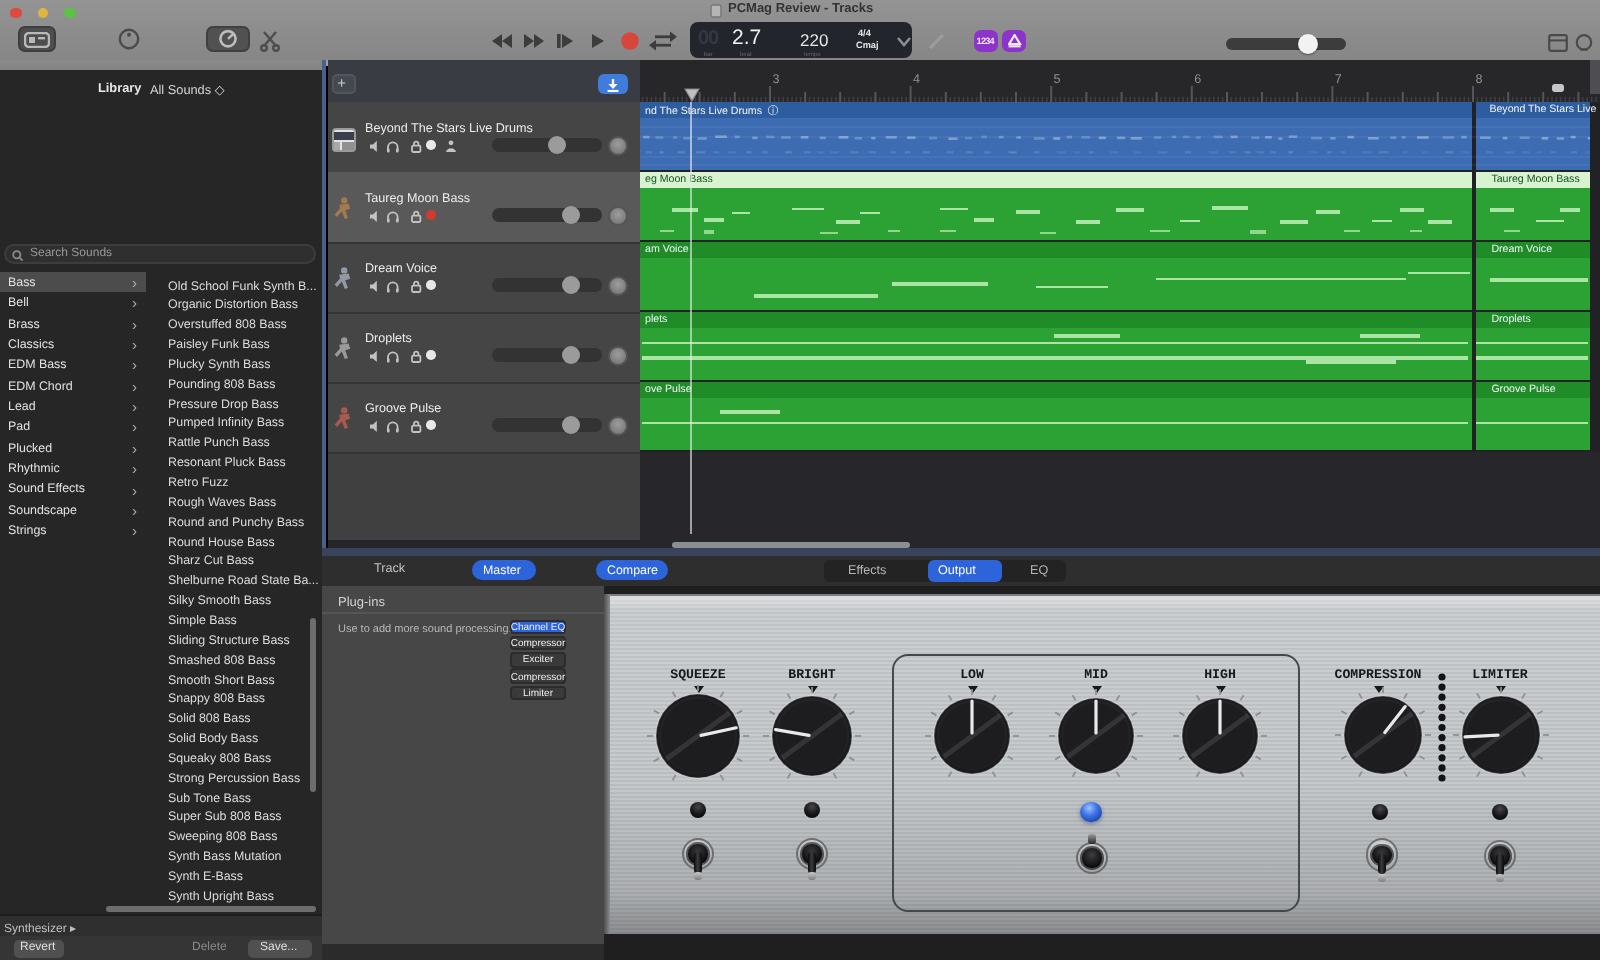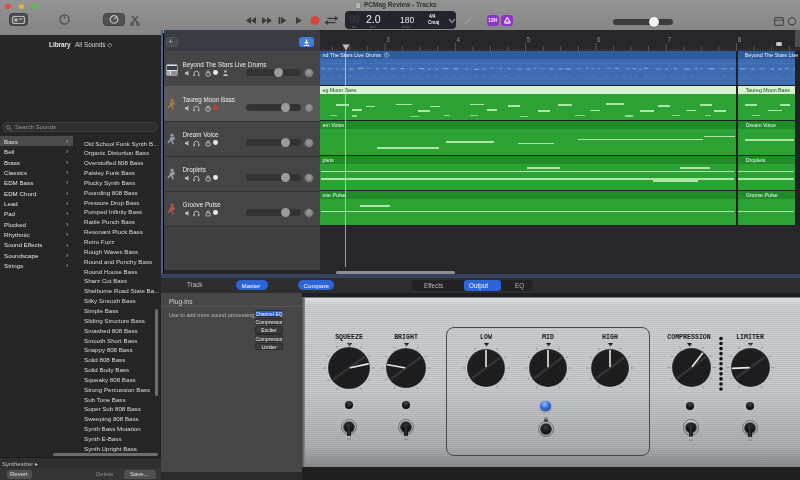--- a/index.html
+++ b/index.html
@@ -68,24 +68,24 @@
       </g>
       <polygon points="89,0.7 92.5,3.4 89,6.1" fill="#3c3c3c"></polygon>
       <polygon points="82,5 78.5,7.6 82,10.3" fill="#3c3c3c"></polygon>
     </svg>
 <svg class="abs" style="left:355px;top:2px" width="6" height="7">
       <rect x="0.5" y="0.5" width="5" height="6" rx="1" fill="#b5b5b5" stroke="#777" stroke-width="0.7"></rect>
     </svg>
 <div class="txt" style="position:absolute;left:364px;top:1.2px;font-size:6.5px;font-weight:bold;color:#333;">PCMag Review - Tracks</div>
 <div style="position:absolute;left:345px;top:11px;width:110.5px;height:17.5px;border-radius:4px;background:#23252c;"></div>
 <div class="txt" style="position:absolute;left:349px;top:13.5px;font-size:10px;font-weight:bold;color:#353841;letter-spacing:-0.5px;">00</div>
-<div class="txt" style="position:absolute;left:366px;top:13px;font-size:10.5px;color:#f0f0f2;">2.0</div>
+<div class="txt" style="position:absolute;left:366px;top:13px;font-size:10.5px;color:#f0f0f2;">2.7</div>
 <div class="txt" style="position:absolute;left:352px;top:24.5px;font-size:3px;color:#62656e;">bar</div>
 <div class="txt" style="position:absolute;left:370px;top:24.5px;font-size:3px;color:#62656e;">beat</div>
-<div class="txt" style="position:absolute;left:400px;top:14.5px;font-size:8.5px;color:#e8e8ea;">180</div>
+<div class="txt" style="position:absolute;left:400px;top:14.5px;font-size:8.5px;color:#e8e8ea;">220</div>
 <div class="txt" style="position:absolute;left:402px;top:24.5px;font-size:3px;color:#62656e;">tempo</div>
 <div class="txt" style="position:absolute;left:429px;top:13.5px;font-size:4.6px;font-weight:bold;color:#e8e8ea;">4/4</div>
 <div class="txt" style="position:absolute;left:428px;top:20px;font-size:4.6px;font-weight:bold;color:#e8e8ea;">Cmaj</div>
 <svg class="abs" style="left:448px;top:17.5px" width="8" height="6">
       <polyline points="1,1 4,4.5 7,1" fill="none" stroke="#8a8d96" stroke-width="1.3"></polyline>
     </svg>
 <svg class="abs" style="left:464px;top:16px" width="9" height="9">
       <line x1="1" y1="8" x2="7.5" y2="1.5" stroke="#9c9c9c" stroke-width="1.6"></line>
     </svg>
 <div style="position:absolute;left:487px;top:15.3px;width:11.5px;height:11px;border-radius:3.5px;background:#8c34c9;"></div>

